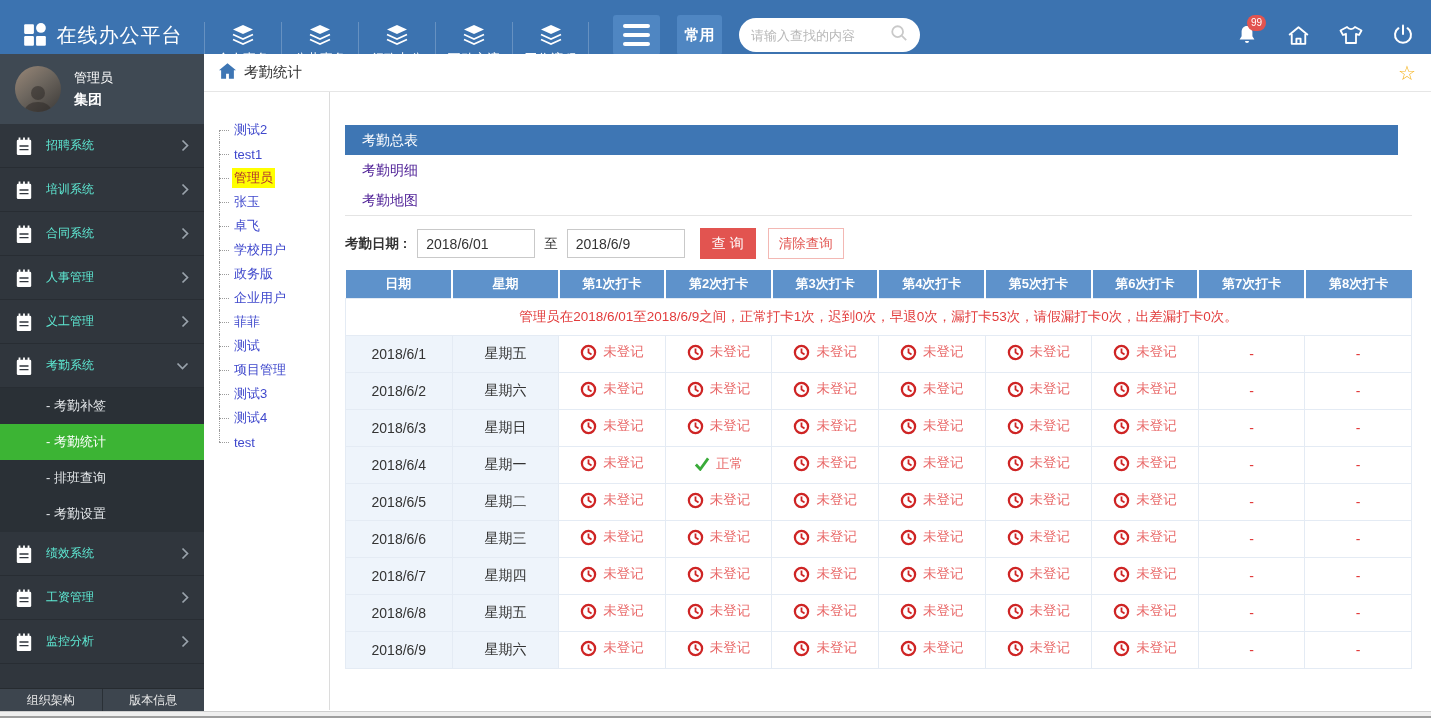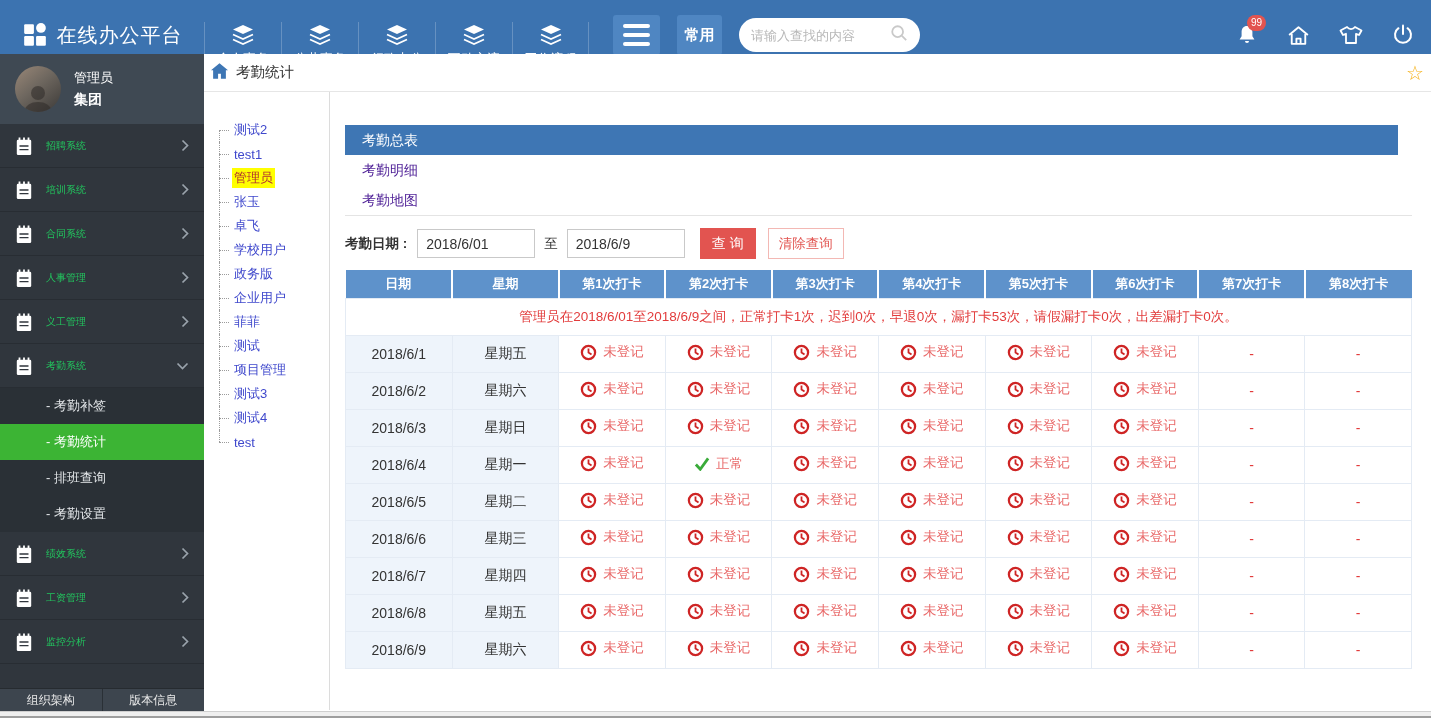--- a/index.html
+++ b/index.html
@@ -37,33 +37,33 @@
   
   .sidebar { position:absolute; top:54px; left:0; bottom:7px; width:204px; background:#30363d; }
   .user-card { height:70px; background:#3f4953; display:flex; align-items:center; padding-left:15px; gap:13px; cursor:pointer; }
   .avatar { width:46px; height:46px; border-radius:50%; overflow:hidden; flex:0 0 auto;
             background:linear-gradient(140deg,#9a8878 0%,#6e675f 45%,#3c3a38 100%); position:relative; }
   .avatar svg { position:absolute; bottom:-2px; left:50%; transform:translateX(-50%); }
   .user-meta .u-name { color:#fff; font-size:13px; margin-bottom:4px; }
   .user-meta .u-org { color:#fff; font-size:14px; font-weight:bold; }
   .menu-item { height:44px; display:flex; align-items:center; padding:0 15px; gap:13px;
                border-bottom:1px solid #282d33; cursor:pointer; }
-  .menu-item .mi-label { flex:1; color:#22c55e; font-size:10px; }
+  .menu-item .mi-label { flex:1; color:#5eead4; font-size:12px; }
   .sub-item { height:36px; display:flex; align-items:center; padding-left:46px; background:#2a3036;
               color:#e3e6e9; font-size:13px; cursor:pointer; }
   .sub-item.active { background:var(--active-green,#3cb434); color:#fff; }
   .side-footer { position:absolute; bottom:0; left:0; width:100%; height:23px; display:flex;
                  border-top:1px solid #262b30; }
   .side-footer span { flex:1; display:flex; align-items:center; justify-content:center; background:#3d454e;
                       color:#e9e9e9; font-size:12px; cursor:pointer; }
   .side-footer span:first-child { border-right:1px solid #2a3036; }
 
   
   .main { position:absolute; top:54px; left:204px; right:0; bottom:7px; background:#fff; }
-  .crumb-row { height:38px; border-bottom:1px solid #e6e6e6; display:flex; align-items:center; padding:0 7px; }
+  .crumb-row { height:38px; border-bottom:1px solid #e6e6e6; display:flex; align-items:center; padding:0 15px; }
   .crumb-title { margin-left:8px; font-size:14.5px; color:#333; }
   .fav-star { margin-left:auto; font-size:20px; color:var(--star-yellow,#f5b421); cursor:pointer; line-height:1; }
   .content { display:flex; height:calc(100% - 39px); }
 
   .tree { width:126px; border-right:1px solid #dcdcdc; padding:26px 0 0 12px; }
   .tree ul { list-style:none; }
   .tree li { position:relative; height:24px; display:flex; align-items:center; padding-left:16px;
              font-size:13px; cursor:pointer; }
   .tree li::before { content:""; position:absolute; left:3px; top:0; height:24px; border-left:1px dotted #9b9b9b; }
   .tree li:first-child::before { top:12px; height:12px; }

